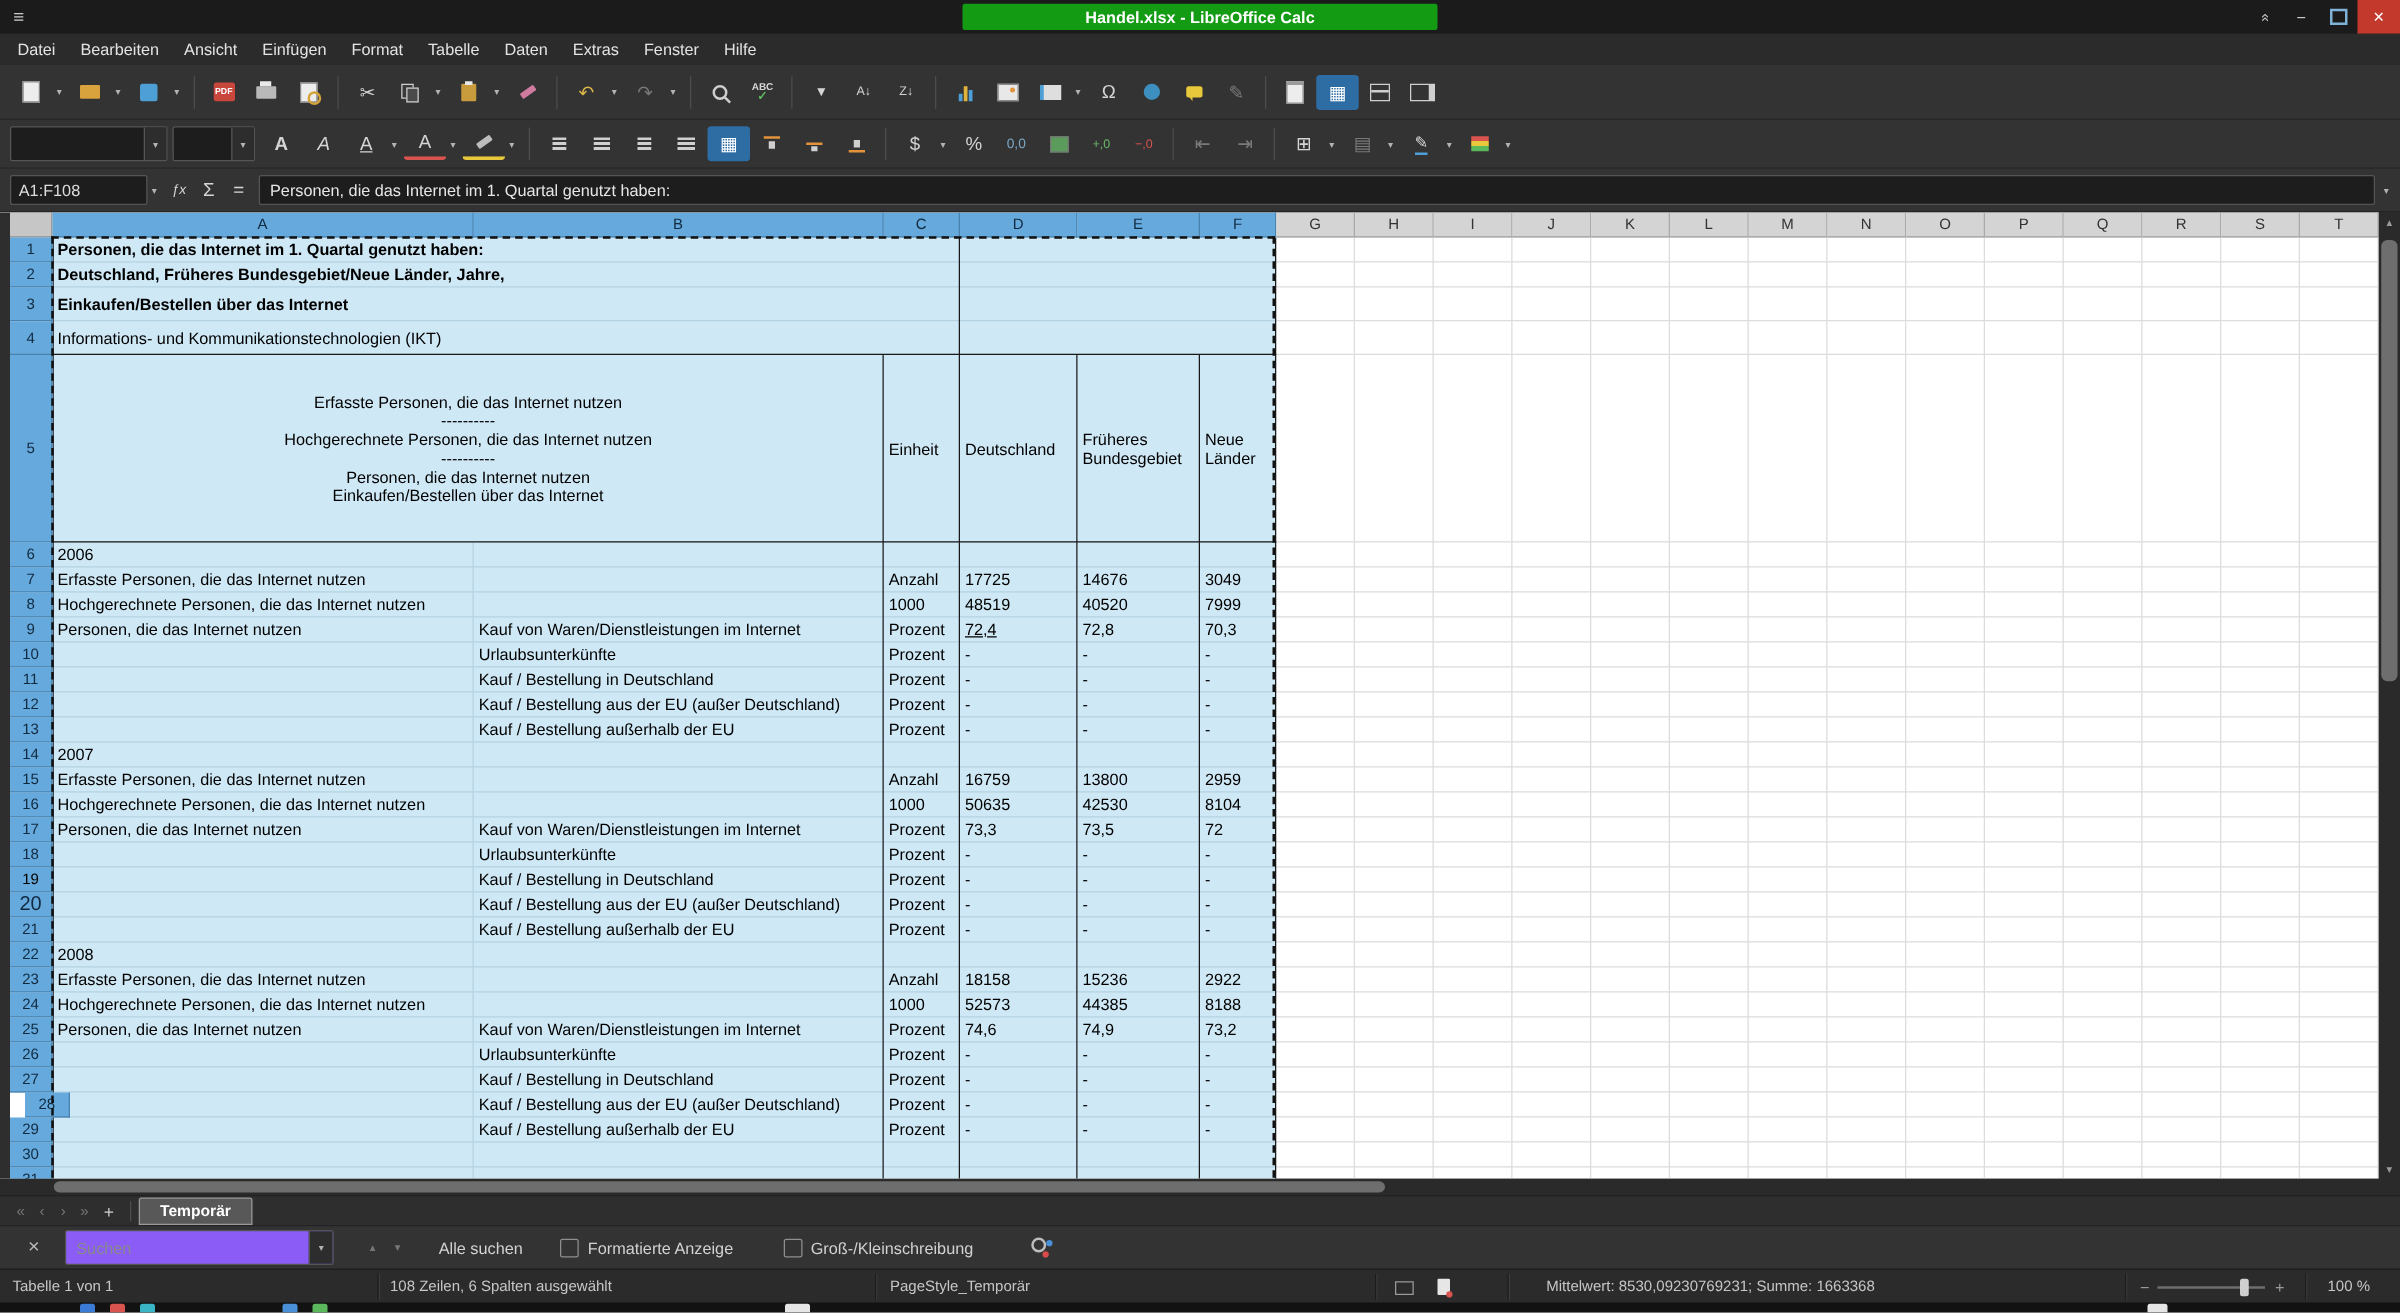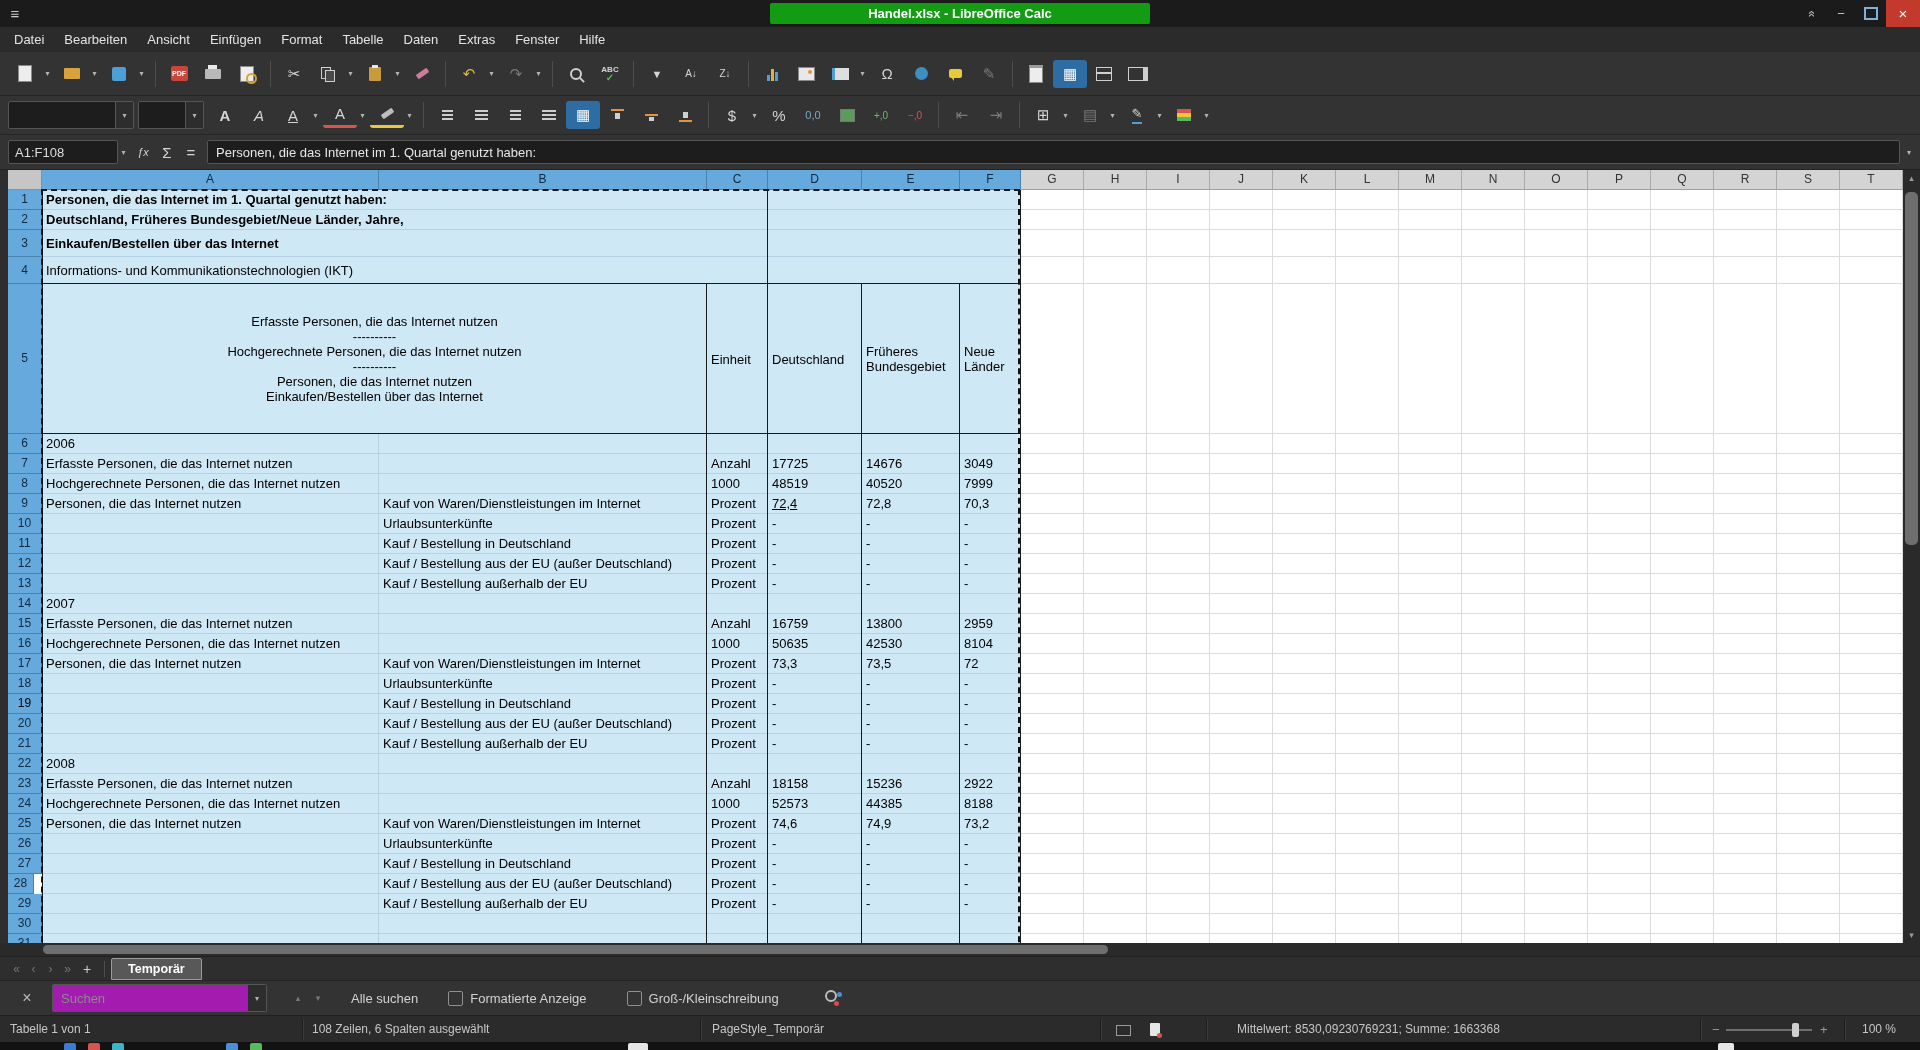--- a/index.html
+++ b/index.html
@@ -85,21 +85,21 @@
   .hs-thumb{position:absolute;top:2px;height:9px;background:#6e6e6e;border-radius:5px}
   
   #sheetbar{position:absolute;top:956px;left:0;width:1920px;height:24px;background:#2e2e2e;border-top:1px solid #222;display:flex;align-items:center;padding-left:8px;box-sizing:border-box}
   .nav-btn{width:17px;text-align:center;color:#757575;font-size:12px}
   .add-sheet{width:22px;text-align:center;color:#cfcfcf;font-size:14px}
   .tabsep{width:1px;height:16px;background:#4d4d4d;margin:0 6px}
   .sheet-tab{height:20px;padding:0 16px;display:flex;align-items:center;background:#585858;border:1px solid #9a9a9a;color:#fff;font-size:12.5px;font-weight:bold;border-radius:2px 2px 0 0}
   
   #findbar{position:absolute;top:980px;left:0;width:1920px;height:35px;background:#333;border-top:1px solid #242424;display:flex;align-items:center;box-sizing:border-box}
   .find-close{margin-left:16px;width:22px;text-align:center;color:#bbb;font-size:16px}
-  .find-input-wrap{margin-left:14px;display:flex;align-items:center;height:26px;background:#a21caf;border:1px solid #555;border-radius:2px}
+  .find-input-wrap{margin-left:14px;display:flex;align-items:center;height:26px;background:#8b5cf6;border:1px solid #555;border-radius:2px}
   .find-input{width:178px;height:24px;background:transparent;border:none;outline:none;color:#ddd;font-size:13px;padding:0 8px;font-family:"Liberation Sans",sans-serif}
   .find-input::placeholder{color:#8a8a8a}
   .find-dd{width:18px;height:100%;display:flex;align-items:center;justify-content:center;color:#b3b3b3;font-size:8px;border-left:1px solid #555;background:#2d2d2d}
   .find-nav{margin-left:22px;width:18px;text-align:center;color:#777;font-size:9px}
   .find-all{margin-left:24px;color:#d2d2d2;font-size:13px}
   .cbx{width:13px;height:13px;border:1px solid #8f8f8f;border-radius:2px;background:transparent}
   .cbx-label{margin-left:7px;color:#d2d2d2;font-size:13px}
   .search-opts{margin-left:46px;position:relative;width:18px;height:16px}
   .search-opts .l{position:absolute;left:0;top:0;width:8px;height:8px;border:2px solid #bdbdbd;border-radius:50%}
   .search-opts .d1{position:absolute;right:1px;top:2px;width:5px;height:5px;border-radius:50%;background:#4a90d9}
@@ -439,29 +439,29 @@
     <div style="position: absolute; left: 8px; top: 344px; width: 34px; height: 20px; line-height: 19px; text-align: center; font-size: 12px; background: rgb(102, 169, 220); color: rgb(16, 42, 64); border-right: 1px solid rgb(74, 130, 174); border-bottom: 1px solid rgb(74, 130, 174); box-sizing: border-box;">10</div>
     <div style="position: absolute; left: 8px; top: 364px; width: 34px; height: 20px; line-height: 19px; text-align: center; font-size: 12px; background: rgb(102, 169, 220); color: rgb(16, 42, 64); border-right: 1px solid rgb(74, 130, 174); border-bottom: 1px solid rgb(74, 130, 174); box-sizing: border-box;">11</div>
     <div style="position: absolute; left: 8px; top: 384px; width: 34px; height: 20px; line-height: 19px; text-align: center; font-size: 12px; background: rgb(102, 169, 220); color: rgb(16, 42, 64); border-right: 1px solid rgb(74, 130, 174); border-bottom: 1px solid rgb(74, 130, 174); box-sizing: border-box;">12</div>
     <div style="position: absolute; left: 8px; top: 404px; width: 34px; height: 20px; line-height: 19px; text-align: center; font-size: 12px; background: rgb(102, 169, 220); color: rgb(16, 42, 64); border-right: 1px solid rgb(74, 130, 174); border-bottom: 1px solid rgb(74, 130, 174); box-sizing: border-box;">13</div>
     <div style="position: absolute; left: 8px; top: 424px; width: 34px; height: 20px; line-height: 19px; text-align: center; font-size: 12px; background: rgb(102, 169, 220); color: rgb(16, 42, 64); border-right: 1px solid rgb(74, 130, 174); border-bottom: 1px solid rgb(74, 130, 174); box-sizing: border-box;">14</div>
     <div style="position: absolute; left: 8px; top: 444px; width: 34px; height: 20px; line-height: 19px; text-align: center; font-size: 12px; background: rgb(102, 169, 220); color: rgb(16, 42, 64); border-right: 1px solid rgb(74, 130, 174); border-bottom: 1px solid rgb(74, 130, 174); box-sizing: border-box;">15</div>
     <div style="position: absolute; left: 8px; top: 464px; width: 34px; height: 20px; line-height: 19px; text-align: center; font-size: 12px; background: rgb(102, 169, 220); color: rgb(16, 42, 64); border-right: 1px solid rgb(74, 130, 174); border-bottom: 1px solid rgb(74, 130, 174); box-sizing: border-box;">16</div>
     <div style="position: absolute; left: 8px; top: 484px; width: 34px; height: 20px; line-height: 19px; text-align: center; font-size: 12px; background: rgb(102, 169, 220); color: rgb(16, 42, 64); border-right: 1px solid rgb(74, 130, 174); border-bottom: 1px solid rgb(74, 130, 174); box-sizing: border-box;">17</div>
     <div style="position: absolute; left: 8px; top: 504px; width: 34px; height: 20px; line-height: 19px; text-align: center; font-size: 12px; background: rgb(102, 169, 220); color: rgb(16, 42, 64); border-right: 1px solid rgb(74, 130, 174); border-bottom: 1px solid rgb(74, 130, 174); box-sizing: border-box;">18</div>
     <div style="position: absolute; left: 8px; top: 524px; width: 34px; height: 20px; line-height: 19px; text-align: center; font-size: 12px; background: rgb(102, 169, 220); color: #000000; border-right: 1px solid rgb(74, 130, 174); border-bottom: 1px solid rgb(74, 130, 174); box-sizing: border-box;">19</div>
-    <div style="position: absolute; left: 8px; top: 544px; width: 34px; height: 20px; line-height: 19px; text-align: center; font-size: 12px; background: rgb(102, 169, 220); color: rgb(16, 42, 64); border-right: 1px solid rgb(74, 130, 174); border-bottom: 1px solid rgb(74, 130, 174); box-sizing: border-box;">20</div>
+    <div style="position: absolute; left: 8px; top: 544px; width: 34px; height: 20px; line-height: 19px; text-align: center; font-size: 16px; background: rgb(102, 169, 220); color: rgb(16, 42, 64); border-right: 1px solid rgb(74, 130, 174); border-bottom: 1px solid rgb(74, 130, 174); box-sizing: border-box;">20</div>
     <div style="position: absolute; left: 8px; top: 564px; width: 34px; height: 20px; line-height: 19px; text-align: center; font-size: 12px; background: rgb(102, 169, 220); color: rgb(16, 42, 64); border-right: 1px solid rgb(74, 130, 174); border-bottom: 1px solid rgb(74, 130, 174); box-sizing: border-box;">21</div>
     <div style="position: absolute; left: 8px; top: 584px; width: 34px; height: 20px; line-height: 19px; text-align: center; font-size: 12px; background: rgb(102, 169, 220); color: rgb(16, 42, 64); border-right: 1px solid rgb(74, 130, 174); border-bottom: 1px solid rgb(74, 130, 174); box-sizing: border-box;">22</div>
     <div style="position: absolute; left: 8px; top: 604px; width: 34px; height: 20px; line-height: 19px; text-align: center; font-size: 12px; background: rgb(102, 169, 220); color: rgb(16, 42, 64); border-right: 1px solid rgb(74, 130, 174); border-bottom: 1px solid rgb(74, 130, 174); box-sizing: border-box;">23</div>
     <div style="position: absolute; left: 8px; top: 624px; width: 34px; height: 20px; line-height: 19px; text-align: center; font-size: 12px; background: rgb(102, 169, 220); color: rgb(16, 42, 64); border-right: 1px solid rgb(74, 130, 174); border-bottom: 1px solid rgb(74, 130, 174); box-sizing: border-box;">24</div>
     <div style="position: absolute; left: 8px; top: 644px; width: 34px; height: 20px; line-height: 19px; text-align: center; font-size: 12px; background: rgb(102, 169, 220); color: rgb(16, 42, 64); border-right: 1px solid rgb(74, 130, 174); border-bottom: 1px solid rgb(74, 130, 174); box-sizing: border-box;">25</div>
     <div style="position: absolute; left: 8px; top: 664px; width: 34px; height: 20px; line-height: 19px; text-align: center; font-size: 12px; background: rgb(102, 169, 220); color: rgb(16, 42, 64); border-right: 1px solid rgb(74, 130, 174); border-bottom: 1px solid rgb(74, 130, 174); box-sizing: border-box;">26</div>
     <div style="position: absolute; left: 8px; top: 684px; width: 34px; height: 20px; line-height: 19px; text-align: center; font-size: 12px; background: rgb(102, 169, 220); color: rgb(16, 42, 64); border-right: 1px solid rgb(74, 130, 174); border-bottom: 1px solid rgb(74, 130, 174); box-sizing: border-box;">27</div>
-    <div style="position: absolute; left: 8px; top: 704px; width: 26px; height: 20px; line-height: 19px; text-align: center; font-size: 12px; background: rgb(102, 169, 220); color: rgb(16, 42, 64); border-right: 1px solid rgb(74, 130, 174); border-bottom: 1px solid rgb(74, 130, 174); box-sizing: border-box;">28</div>
+    <div style="position: absolute; left: 20px; top: 704px; width: 36px; height: 20px; line-height: 19px; text-align: center; font-size: 12px; background: rgb(102, 169, 220); color: rgb(16, 42, 64); border-right: 1px solid rgb(74, 130, 174); border-bottom: 1px solid rgb(74, 130, 174); box-sizing: border-box;">28</div>
     <div style="position: absolute; left: 8px; top: 724px; width: 34px; height: 20px; line-height: 19px; text-align: center; font-size: 12px; background: rgb(102, 169, 220); color: rgb(16, 42, 64); border-right: 1px solid rgb(74, 130, 174); border-bottom: 1px solid rgb(74, 130, 174); box-sizing: border-box;">29</div>
     <div style="position: absolute; left: 8px; top: 744px; width: 34px; height: 20px; line-height: 19px; text-align: center; font-size: 12px; background: rgb(102, 169, 220); color: rgb(16, 42, 64); border-right: 1px solid rgb(74, 130, 174); border-bottom: 1px solid rgb(74, 130, 174); box-sizing: border-box;">30</div>
     <div style="position: absolute; left: 8px; top: 764px; width: 34px; height: 20px; line-height: 19px; text-align: center; font-size: 12px; background: rgb(102, 169, 220); color: rgb(16, 42, 64); border-right: 1px solid rgb(74, 130, 174); border-bottom: 1px solid rgb(74, 130, 174); box-sizing: border-box;">31</div>
     <div style="position: absolute; left: 46px; top: 20px; height: 20px; line-height: 20px; font-size: 13px; color: rgb(0, 0, 0); white-space: nowrap; font-weight: bold;">Personen, die das Internet im 1. Quartal genutzt haben:</div>
     <div style="position: absolute; left: 46px; top: 40px; height: 20px; line-height: 20px; font-size: 13px; color: rgb(0, 0, 0); white-space: nowrap; font-weight: bold;">Deutschland, Früheres Bundesgebiet/Neue Länder, Jahre,</div>
     <div style="position: absolute; left: 46px; top: 60px; height: 27px; line-height: 27px; font-size: 13px; color: rgb(0, 0, 0); white-space: nowrap; font-weight: bold;">Einkaufen/Bestellen über das Internet</div>
     <div style="position: absolute; left: 46px; top: 87px; height: 27px; line-height: 27px; font-size: 13px; color: rgb(0, 0, 0); white-space: nowrap;">Informations- und Kommunikationstechnologien (IKT)</div>
     <div style="position: absolute; left: 46px; top: 264px; height: 20px; line-height: 20px; font-size: 13px; color: rgb(0, 0, 0); white-space: nowrap;">2006</div>
     <div style="position: absolute; left: 46px; top: 284px; height: 20px; line-height: 20px; font-size: 13px; color: rgb(0, 0, 0); white-space: nowrap;">Erfasste Personen, die das Internet nutzen</div>
     <div style="position: absolute; left: 711px; top: 284px; height: 20px; line-height: 20px; font-size: 13px; color: rgb(0, 0, 0); white-space: nowrap;">Anzahl</div>

